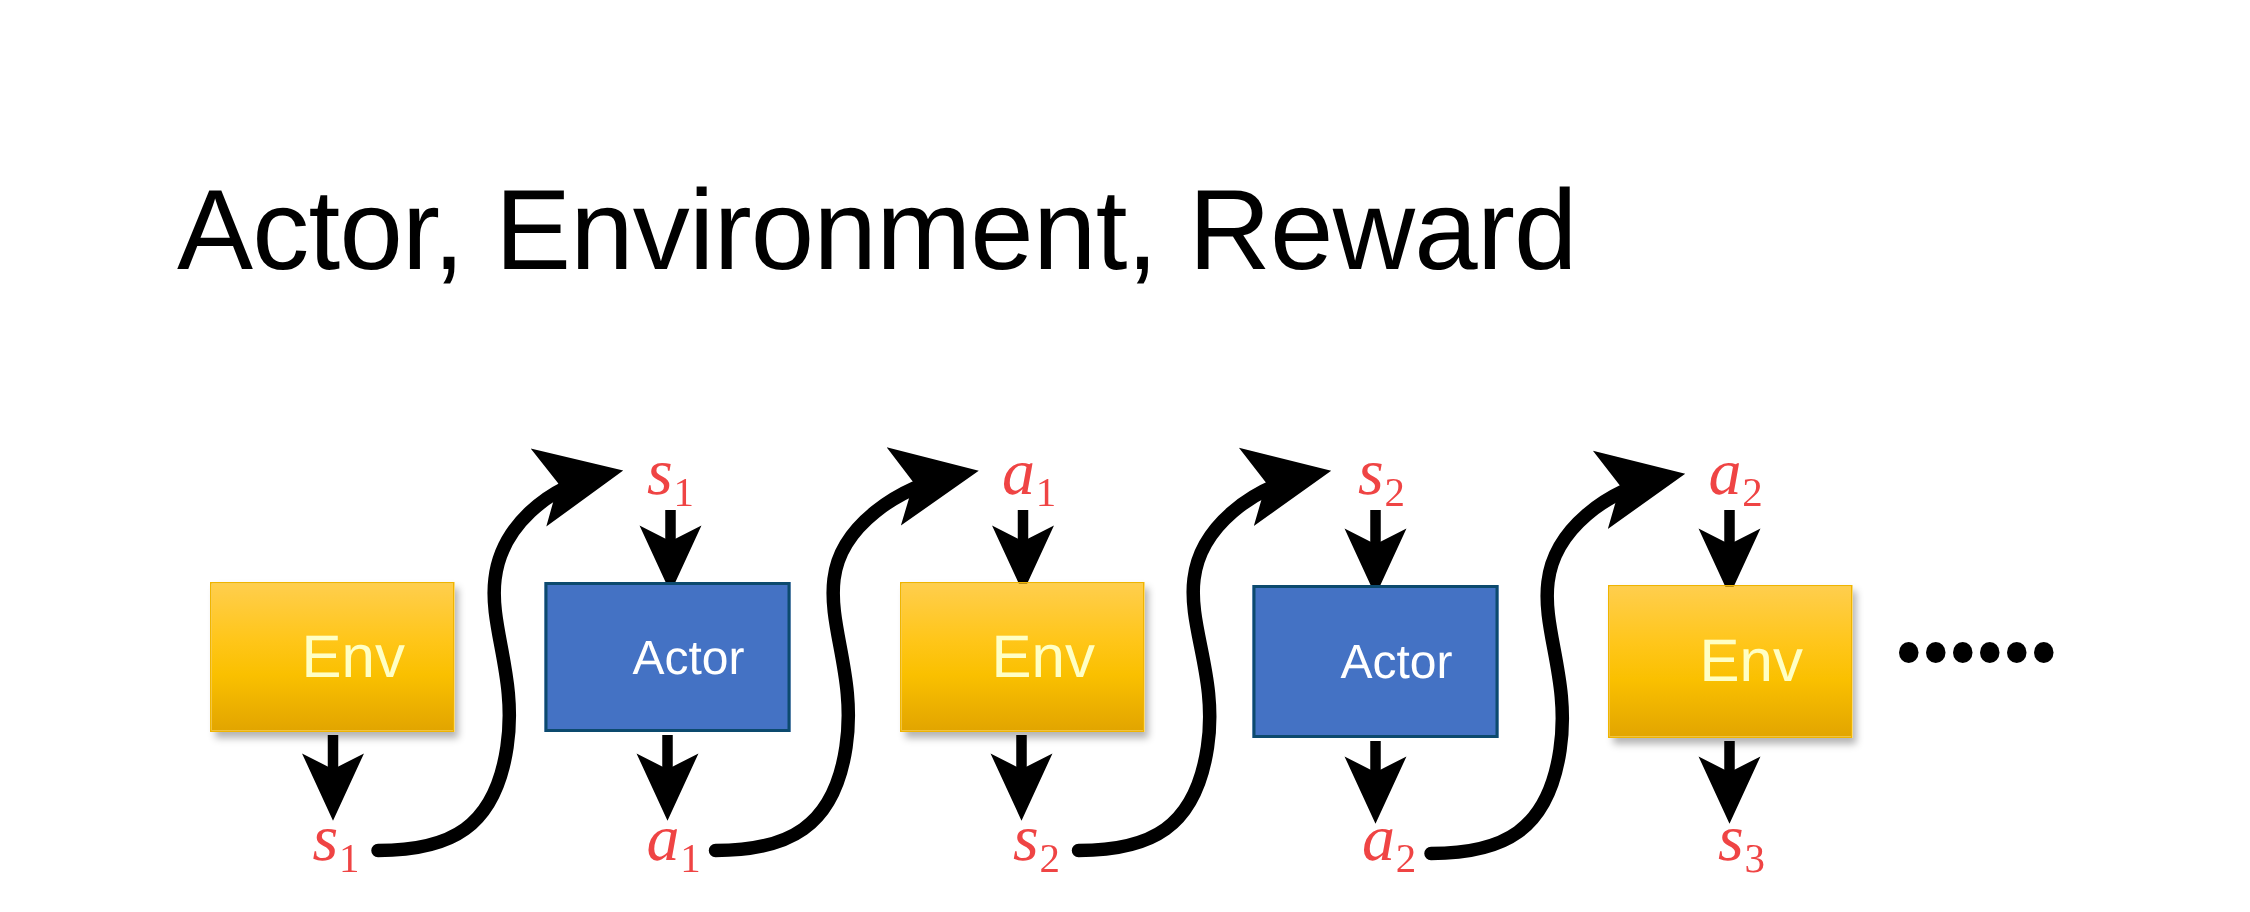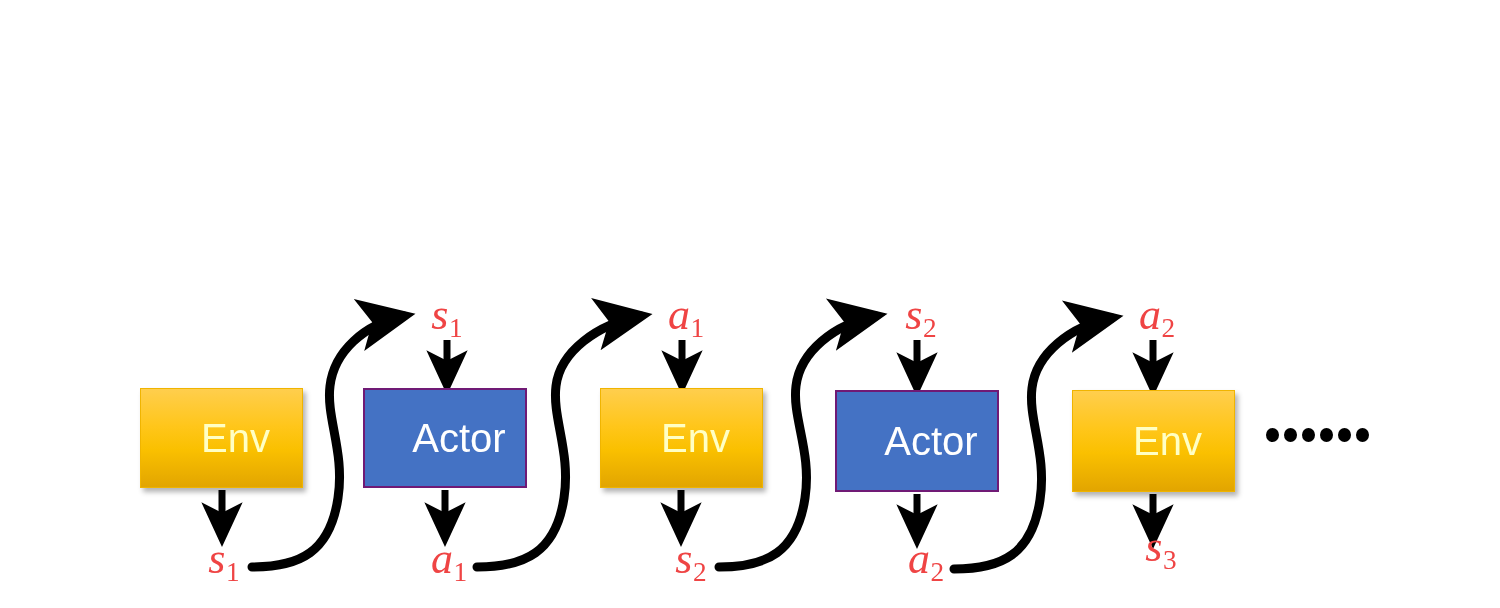--- a/index.html
+++ b/index.html
@@ -64,22 +64,22 @@
   .node.env {
     background: linear-gradient(180deg, #FFCE4D 0%, #FFC61A 38%, #FAC000 62%, #E2A500 100%);
     color: #FFFFC4;
     font-size: 40px;
     border: 1px solid #F0B400;
     box-shadow: 3px 4px 5px rgba(0,0,0,0.30);
   }
   .node.actor {
     background: #4472C4;
     color: #FFFFFF;
-    font-size: 40px;
-    border: 2px solid #701a75;
+    font-size: 32px;
+    border: 2px solid #0c4a6e;
   }
 
   
   .mlabel {
     position: absolute;
     font-family: "Liberation Serif", serif;
     font-style: italic;
     font-size: 44px;
     line-height: 1;
     color: #ef4444;
@@ -111,20 +111,21 @@
     height: 14px;
     border-radius: 50%;
     background: #000000;
   }
 </style>
 </head>
 <body>
 
 <div id="stage">
 
+  <div id="slide-title">Actor, Environment, Reward</div>
 
   <div id="diagram">
 
     <svg id="wires" viewBox="0 0 1500 608" preserveAspectRatio="none" aria-hidden="true">
       <defs>
         <marker id="ah" markerWidth="7" markerHeight="7" refX="5.1" refY="3.5" orient="auto" markerUnits="strokeWidth">
           <path d="M0,0.55 L6.4,3.5 L0,6.45 L1.5,3.5 Z" fill="#000000"></path>
         </marker>
       </defs>
 
@@ -188,21 +189,21 @@
     </div>
     <div class="mlabel" style="left:449px; top:562px;">
       <span>a</span><sub>1</sub>
     </div>
     <div class="mlabel" style="left:691px; top:562px;">
       <span>s</span><sub>2</sub>
     </div>
     <div class="mlabel" style="left:926px; top:562px;">
       <span>a</span><sub>2</sub>
     </div>
-    <div class="mlabel" style="left:1161px; top:550px;">
+    <div class="mlabel" style="left:1161px; top:562px;">
       <span>s</span><sub>3</sub>
     </div>
 
     <div id="ellipsis">
       <div class="dotgrp">
         <div class="dot"></div>
         <div class="dot"></div>
         <div class="dot"></div>
       </div>
       <div class="dotgrp">

